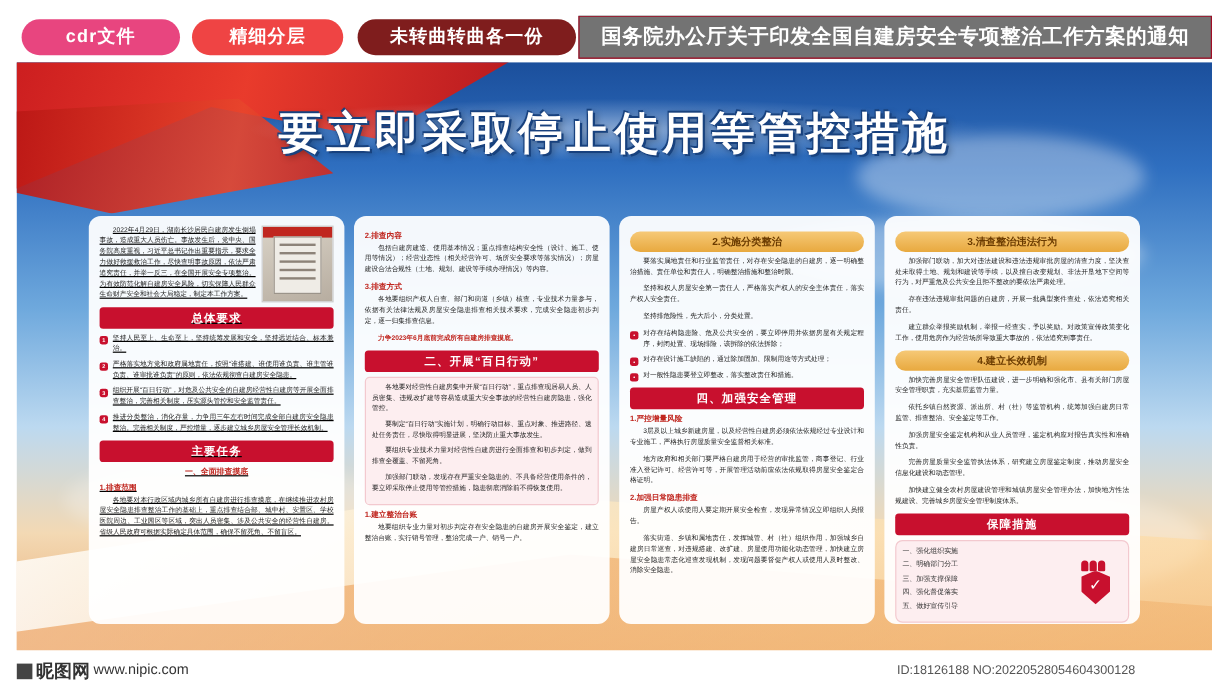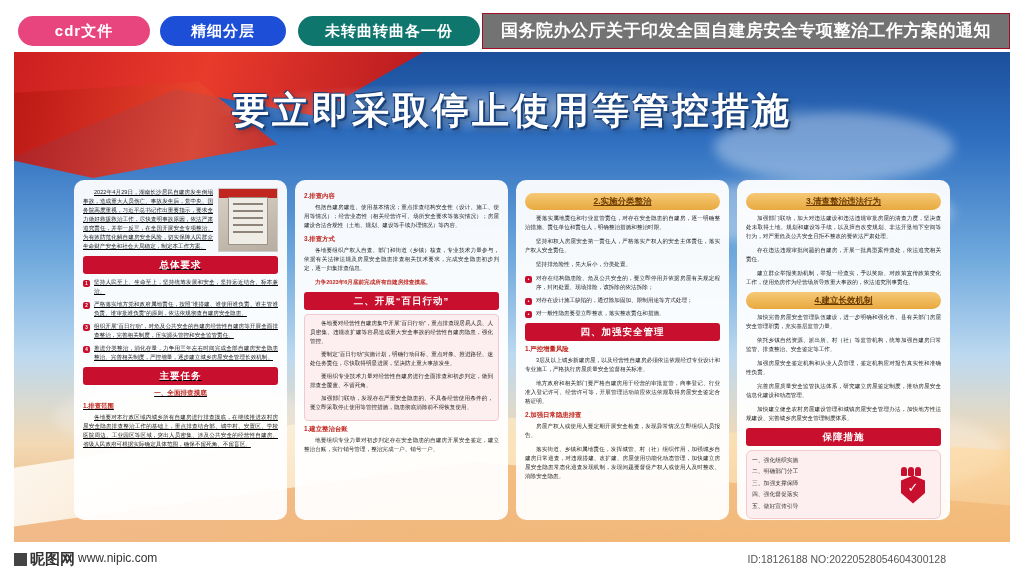--- a/index.html
+++ b/index.html
@@ -12,22 +12,22 @@
   #root{position:relative;width:960px;height:579px;}
 
   
   .topbar{position:absolute;left:0;top:0;width:1024px;height:52px;background:#fff;}
   .tag{
     position:absolute;top:16px;height:30px;line-height:30px;
     border-radius:16px;color:#fff;font-size:15px;font-weight:bold;
     text-align:center;letter-spacing:1px;
   }
   .tag.t1{left:18px;width:132px;background:#e8457f;}
-  .tag.t2{left:160px;width:126px;background:#1d4ed8;}
-  .tag.t3{left:298px;width:182px;background:#0f766e;}
+  .tag.t2{left:160px;width:126px;background:#ef4444;}
+  .tag.t3{left:298px;width:182px;background:#7f1d1d;}
   .topnotice{
     position:absolute;left:482px;top:13px;width:528px;height:36px;
     background:#737373;color:#fff;font-size:17px;font-weight:bold;
     line-height:36px;text-align:center;letter-spacing:0.5px;
     box-shadow:0 0 0 1px #a10d25 inset;
   }
 
   
   .poster{position:absolute;left:14px;top:52px;width:996px;height:490px;overflow:hidden;
     background:linear-gradient(180deg,#1b4f9c 0%,#2f6fc0 18%,#6fa9dd 42%,#bcd9f0 62%,#f3d9b4 80%,#e8a66a 100%);
@@ -83,21 +83,21 @@
   .ptxt{font-size:5.6px;line-height:9px;color:#222;text-align:justify;margin:0 0 5px 0;}
   .ptxt.ind{text-indent:11px;}
   .redtxt{color:#c0261f;font-weight:bold;}
   .sec-red{
     background:#c8102e;color:#fff;font-size:9.5px;font-weight:bold;
     text-align:center;border-radius:3px;padding:2.5px 0;margin:5px 0 4px;letter-spacing:1px;
   }
   .sec-gold{
     background:linear-gradient(180deg,#f6c977,#e8a93f);
     color:#6b3b00;font-size:8.5px;font-weight:bold;
-    text-align:center;border-radius:9px;padding:2.5px 0;margin:5px 0 4px;text-decoration:underline;
+    text-align:center;border-radius:9px;padding:2.5px 0;margin:5px 0 4px;
   }
   .sub-red{color:#c0261f;font-weight:bold;font-size:6.4px;margin:4px 0 2px;}
   .sub-center{color:#c0261f;font-weight:bold;font-size:6.6px;margin:4px 0 2px;text-align:center;}
   .bullet-list{margin:0;padding:0;list-style:none;}
   .bullet-list li{
     position:relative;font-size:5.6px;line-height:9px;color:#222;
     padding-left:11px;margin-bottom:4px;text-align:justify;
   }
   .bullet-list li .bl{
     position:absolute;left:0;top:1.5px;width:7px;height:7px;border-radius:2px;

